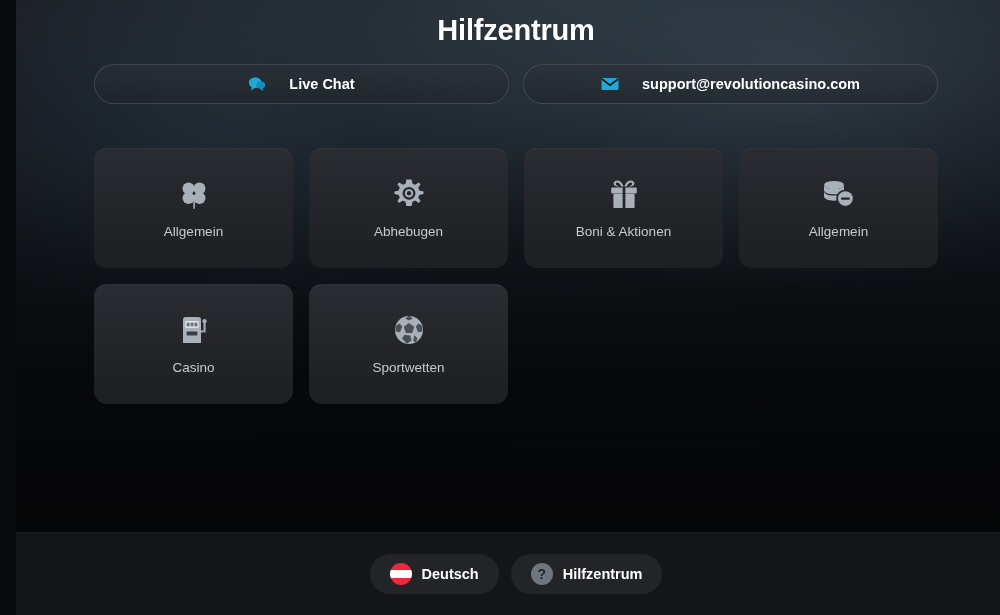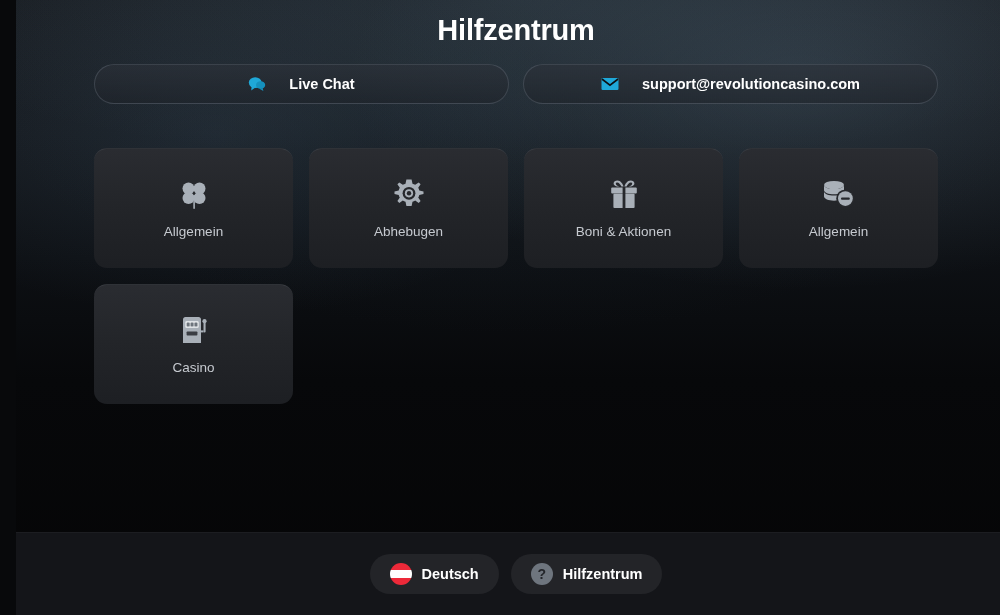--- a/index.html
+++ b/index.html
@@ -243,20 +243,36 @@
               <rect x="8.6" y="8.4" width="3.1" height="4.2" rx="0.5"></rect>
               <rect x="12.5" y="8.4" width="3.1" height="4.2" rx="0.5"></rect>
               <rect x="16.4" y="8.4" width="3.1" height="4.2" rx="0.5"></rect>
             </g>
             <rect x="8.6" y="17.4" width="10.8" height="4.2" rx="0.8" fill="#3a3d43"></rect>
           </svg>
         </span>
         <span class="card-label">Casino</span>
       </div>
 
+      <div class="card">
+        <span class="card-icon">
+          <svg width="32" height="32" viewBox="0 0 32 32">
+            <circle cx="16" cy="16" r="14" fill="#a9b0b8"></circle>
+            <g fill="#4a4e55">
+              <polygon points="16,9 21.2,12.8 19.2,19 12.8,19 10.8,12.8"></polygon>
+              <polygon points="16,1.6 19.8,4.6 16,6.6 12.2,4.6"></polygon>
+              <polygon points="2.6,12 6.6,9.4 9.2,12.6 7,18.2 2.6,17.4"></polygon>
+              <polygon points="29.4,12 25.4,9.4 22.8,12.6 25,18.2 29.4,17.4"></polygon>
+              <polygon points="9,24.6 11.6,20.8 17.2,21.4 18.6,26.6 14,29.8"></polygon>
+              <polygon points="24.6,24.8 21.4,21 20.2,26.4 22.6,28.4"></polygon>
+            </g>
+          </svg>
+        </span>
+        <span class="card-label">Sportwetten</span>
+      </div>
 
     </div>
   </div>
 
   <div class="bottom-bar">
     <div class="pill">
       <span class="flag"></span>
       <span>Deutsch</span>
     </div>
     <div class="pill">

